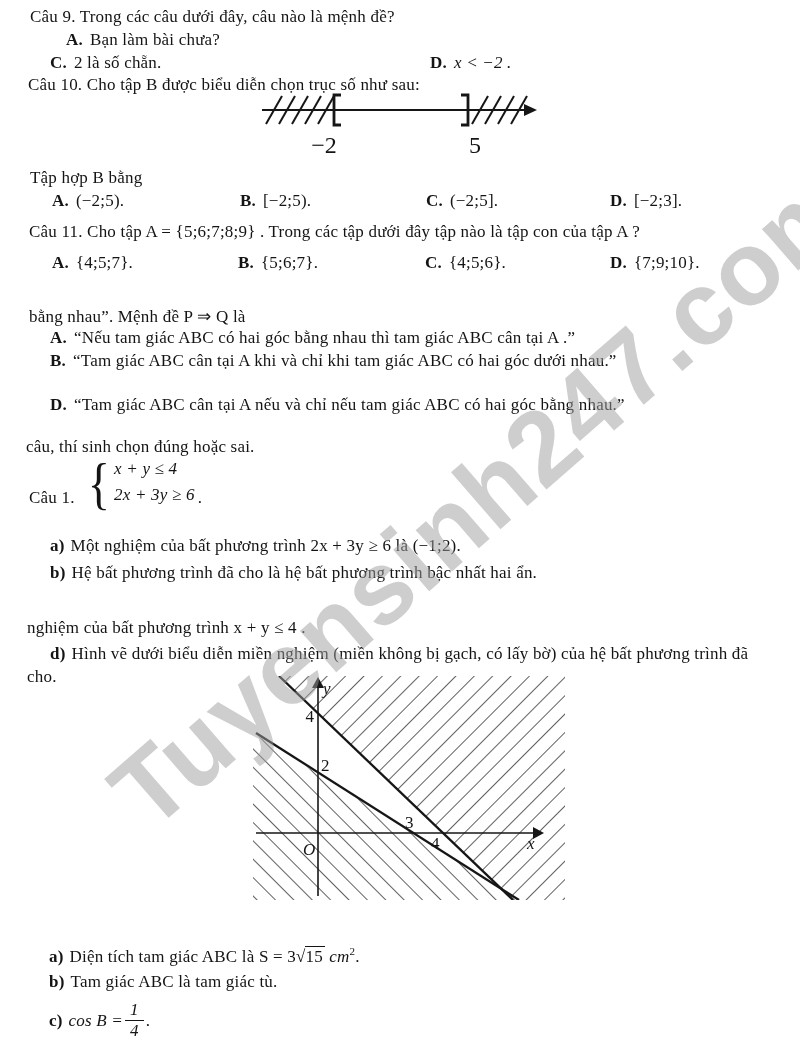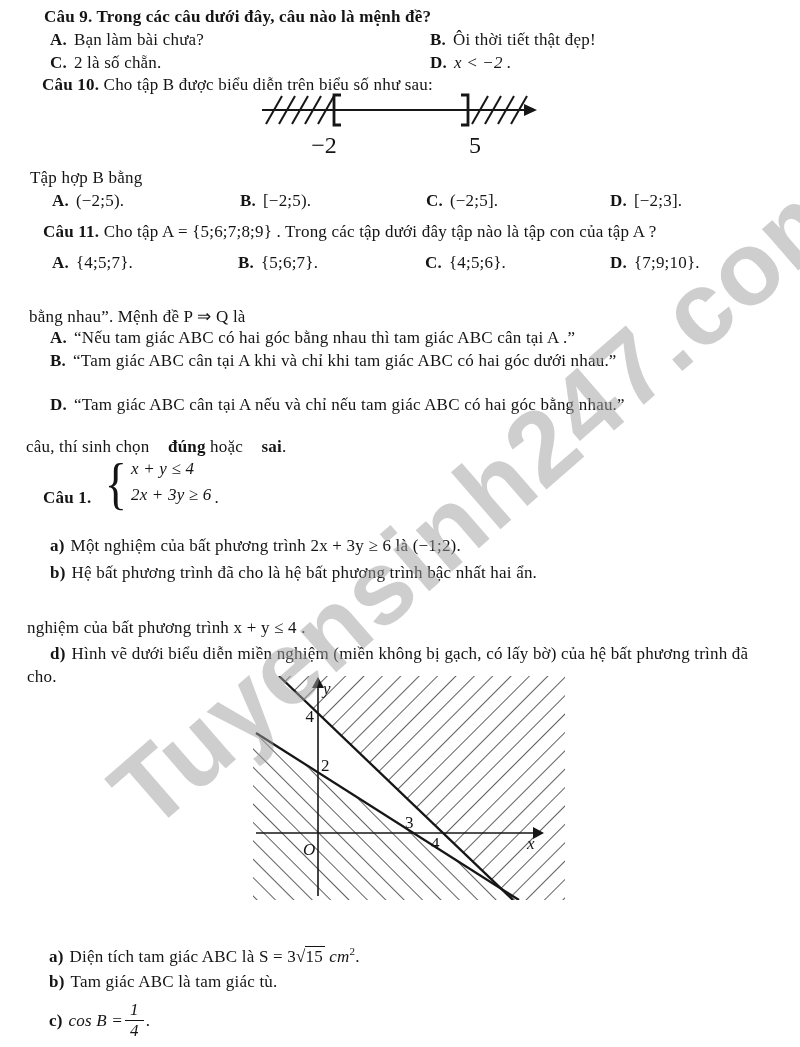--- a/index.html
+++ b/index.html
@@ -1,19 +1,19 @@
 <!DOCTYPE html>
 <html><head>
 <meta charset="utf-8">
 <style>
   html,body{margin:0;padding:0;background:#fff;}
   #page{position:relative;width:800px;height:1047px;background:#ffffff;overflow:hidden;
         font-family:"Liberation Serif",serif;font-size:17px;color:#141414;}
   .ln{position:absolute;white-space:nowrap;line-height:21px;letter-spacing:.2px;}
-  .b{font-weight:700;margin-left:14px;}
+  .b{font-weight:400;}
   .m{font-style:italic;}
   .k{font-weight:700;margin-right:7px;}
   .ik{font-weight:700;margin-right:6px;}
   
   .sys{display:flex;align-items:flex-end;}
   .brace{font-size:58px;font-weight:400;line-height:.85;transform:scaleX(.8);margin:0 1px 0 6px;}
   .stack{display:flex;flex-direction:column;line-height:26px;font-style:italic;}
   .sysdot{align-self:flex-end;margin-left:3px;}
   
   .fracrow{display:flex;align-items:center;}
@@ -30,26 +30,25 @@
       color:rgba(158,158,158,.5);letter-spacing:1px;white-space:nowrap;z-index:9;pointer-events:none;}
   svg{position:absolute;}
   svg text{font-family:"Liberation Serif",serif;fill:#141414;}
 </style>
 </head>
 <body>
 
 <div id="page">
 
   <div class="ln b" style="left:30px;top:6px"><span>Câu 9.</span> <span>Trong các câu dưới đây, câu nào là mệnh đề?</span></div>
-  <div class="ln" style="left:50px;top:29px"><span class="k">A.</span><span>Bạn làm bài chưa?</span></div>
-  <div class="ln" style="left:430px;top:29px"><span class="k">B.</span><span>Ôi thời tiết thật đẹp!</span></div>
+  <div class="ln" style="left:66px;top:29px"><span class="k">A.</span><span>Bạn làm bài chưa?</span></div>
   <div class="ln" style="left:50px;top:52px"><span class="k">C.</span><span>2 là số chẵn.</span></div>
   <div class="ln" style="left:430px;top:52px"><span class="k">D.</span><span class="m">x &lt; −2 .</span></div>
 
-  <div class="ln" style="left:28px;top:74px"><span class="b">Câu 10.</span> <span>Cho tập B được biểu diễn trên biểu số như sau:</span></div>
+  <div class="ln" style="left:28px;top:74px"><span class="b">Câu 10.</span> <span>Cho tập B được biểu diễn chọn trục số như sau:</span></div>
 
   <svg width="290" height="66" viewBox="0 0 290 66" style="left:252px;top:92px">
     <g stroke="#161616">
       <line x1="10" y1="18" x2="276" y2="18" stroke-width="2.2"></line>
       <polygon points="272,12 285,18 272,24" fill="#161616" stroke="none"></polygon>
 
       <g stroke-width="2">
         <line x1="14" y1="32" x2="30" y2="4"></line>
           <line x1="27" y1="32" x2="43" y2="4"></line>
         <line x1="40" y1="32" x2="56" y2="4"></line>

